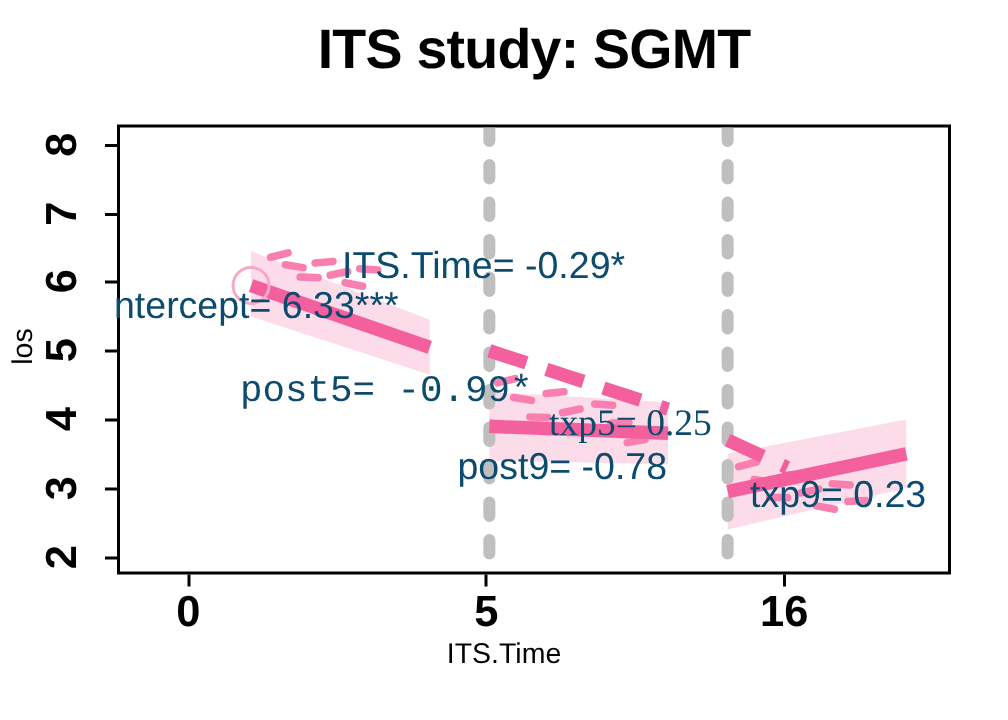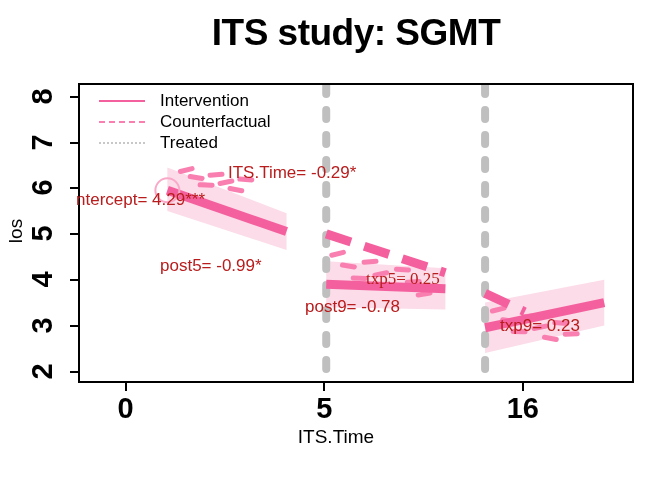--- a/index.html
+++ b/index.html
@@ -127,22 +127,22 @@
   }
   .legend-label {
     font-size: 17px;
     color: #000000;
     white-space: nowrap;
   }
 
   
   .annot {
     position: absolute;
-    font-size: 17px;
-    color: #b91c1c;
+    font-size: 25px;
+    color: #0c4a6e;
     white-space: nowrap;
   }
 </style>
 </head>
 <body>
 
 <div id="root">
 
   <div id="chart-title">ITS study: SGMT</div>
 
@@ -206,44 +206,24 @@
         <line x1="474.7910714285714" y1="237.9812977099237" x2="486.7910714285714" y2="237.9812977099237" stroke="#F97FB0" stroke-width="5" stroke-linecap="round" transform="rotate(4 480.7910714285714 237.9812977099237)"></line>
         <line x1="485.21607142857147" y1="249.01259541984734" x2="497.21607142857147" y2="249.01259541984734" stroke="#F97FB0" stroke-width="5" stroke-linecap="round" transform="rotate(-3 491.21607142857147 249.01259541984734)"></line>
         <line x1="87.37142857142858" y1="105.3435114503817" x2="206.51428571428573" y2="146.56488549618325" stroke="#F4609E" stroke-width="9" stroke-linecap="butt"></line>
         <line x1="246.22857142857146" y1="199.23664122137404" x2="365.37142857142857" y2="203.81679389312978" stroke="#F4609E" stroke-width="9" stroke-linecap="butt"></line>
         <line x1="405.0857142857143" y1="242.74809160305344" x2="524.2285714285714" y2="217.55725190839695" stroke="#F4609E" stroke-width="9" stroke-linecap="butt"></line>
         <line x1="246.22857142857146" y1="148.8549618320611" x2="365.37142857142857" y2="187.78625954198475" stroke="#F4609E" stroke-width="9" stroke-linecap="butt" stroke-dasharray="26 14"></line>
         <line x1="405.0857142857143" y1="208.39694656488552" x2="444.79999999999995" y2="226.7175572519084" stroke="#F4609E" stroke-width="9" stroke-linecap="butt" stroke-dasharray="26 14"></line>
         <circle cx="87.37142857142858" cy="105.3435114503817" r="12" fill="none" stroke="#F9A8C8" stroke-width="2"></circle>
       </svg>
 
-    <div id="legend">
-      <div class="legend-row">
-        <span class="legend-key">
-            <i style="border-top-color: rgb(244, 96, 158); border-top-style: solid;"></i>
-          </span>
-        <span class="legend-label">Intervention</span>
-      </div>
-      <div class="legend-row">
-        <span class="legend-key">
-            <i style="border-top-color: rgb(249, 127, 176); border-top-style: dashed;"></i>
-          </span>
-        <span class="legend-label">Counterfactual</span>
-      </div>
-      <div class="legend-row">
-        <span class="legend-key">
-            <i style="border-top: 2px dotted rgb(200, 200, 200);"></i>
-          </span>
-        <span class="legend-label">Treated</span>
-      </div>
-    </div>
   </div>
 
   <div id="annot-layer">
-      <div class="annot" style="left: 76px; top: 190px;">ntercept= 4.29***</div>
+      <div class="annot" style="left: 76px; top: 190px;">ntercept= 6.33***</div>
       <div class="annot" style="left: 228px; top: 163px;">ITS.Time= -0.29*</div>
-      <div class="annot" style="left: 160px; top: 256px;">post5= -0.99*</div>
+      <div class="annot" style="left: 160px; top: 246px; font-family: Liberation Mono, monospace;">post5= -0.99*</div>
       <div class="annot" style="left: 366px; top: 269px; font-family: Liberation Serif, serif;">txp5= 0.25</div>
       <div class="annot" style="left: 305px; top: 297px; text-align: right;">post9= -0.78</div>
       <div class="annot" style="left: 500px; top: 316px;">txp9= 0.23</div>
     </div>
 
 </div>
 
 </body></html>

